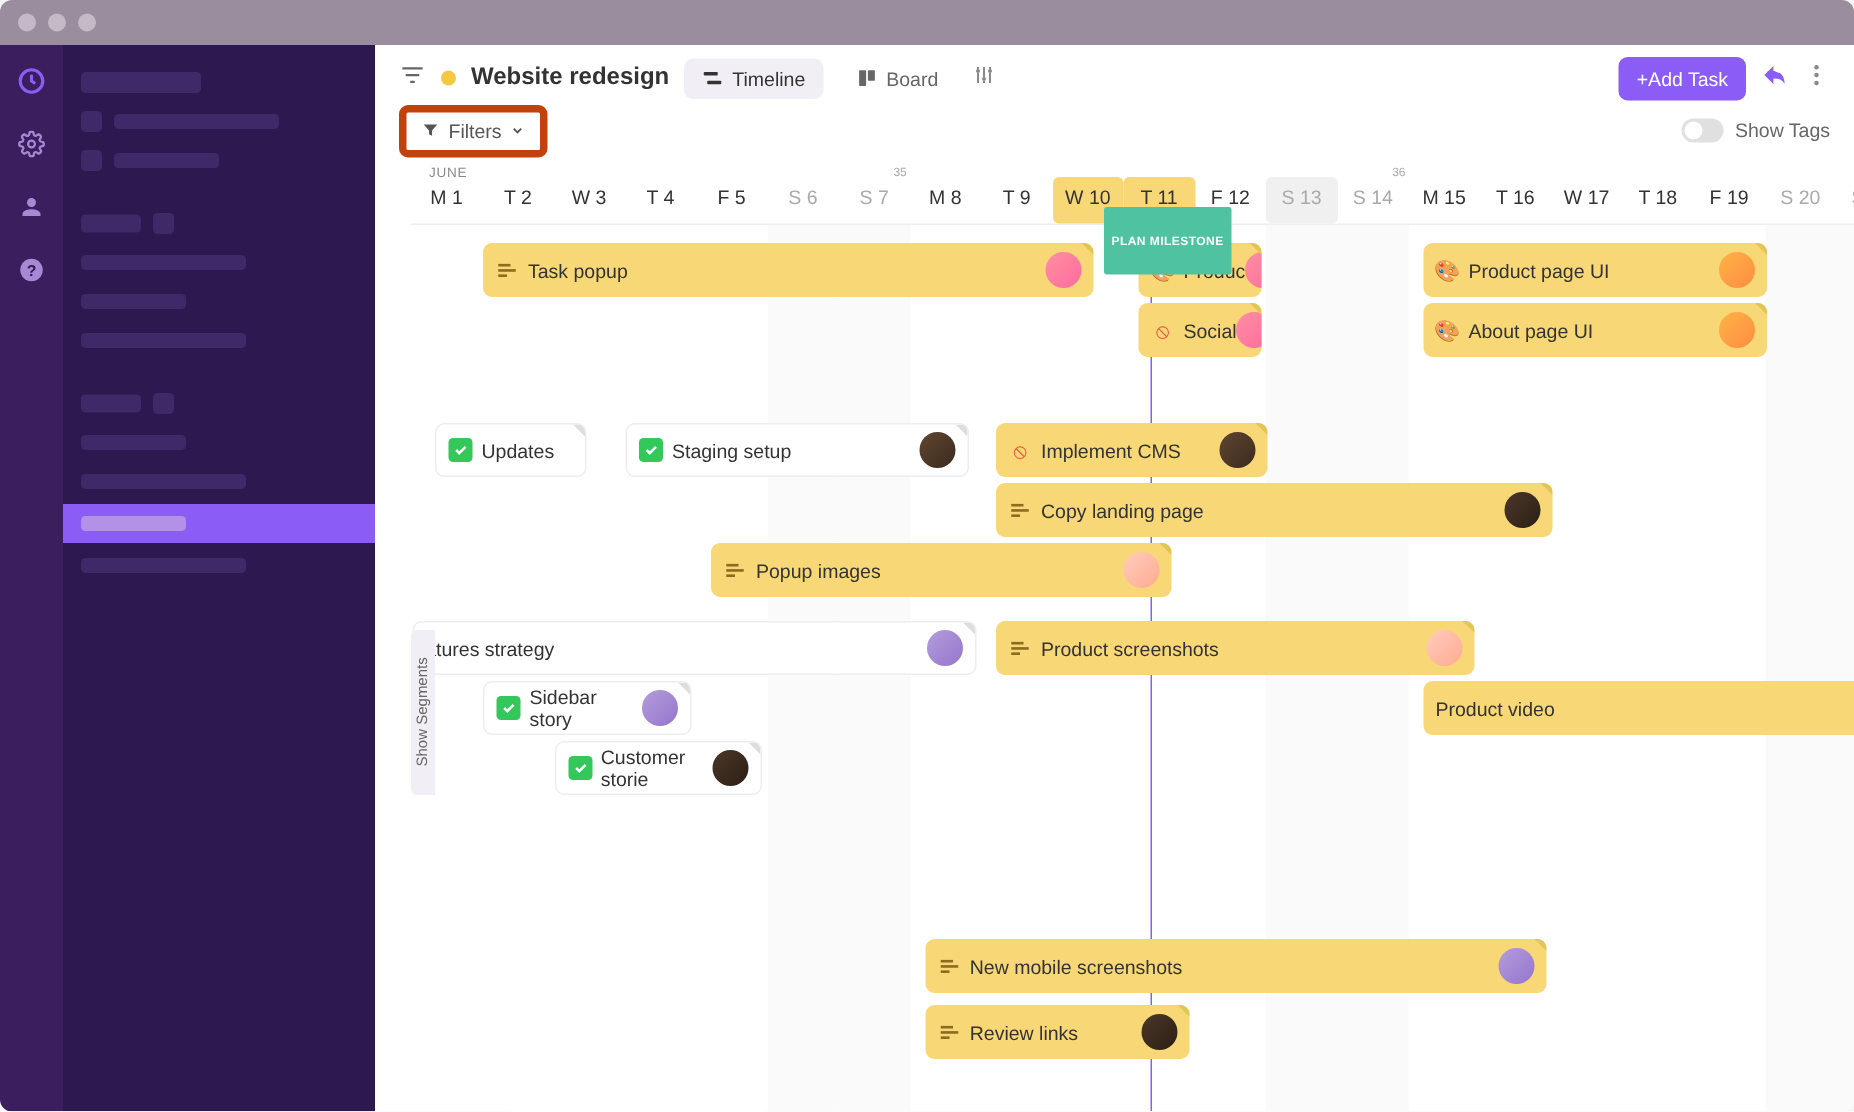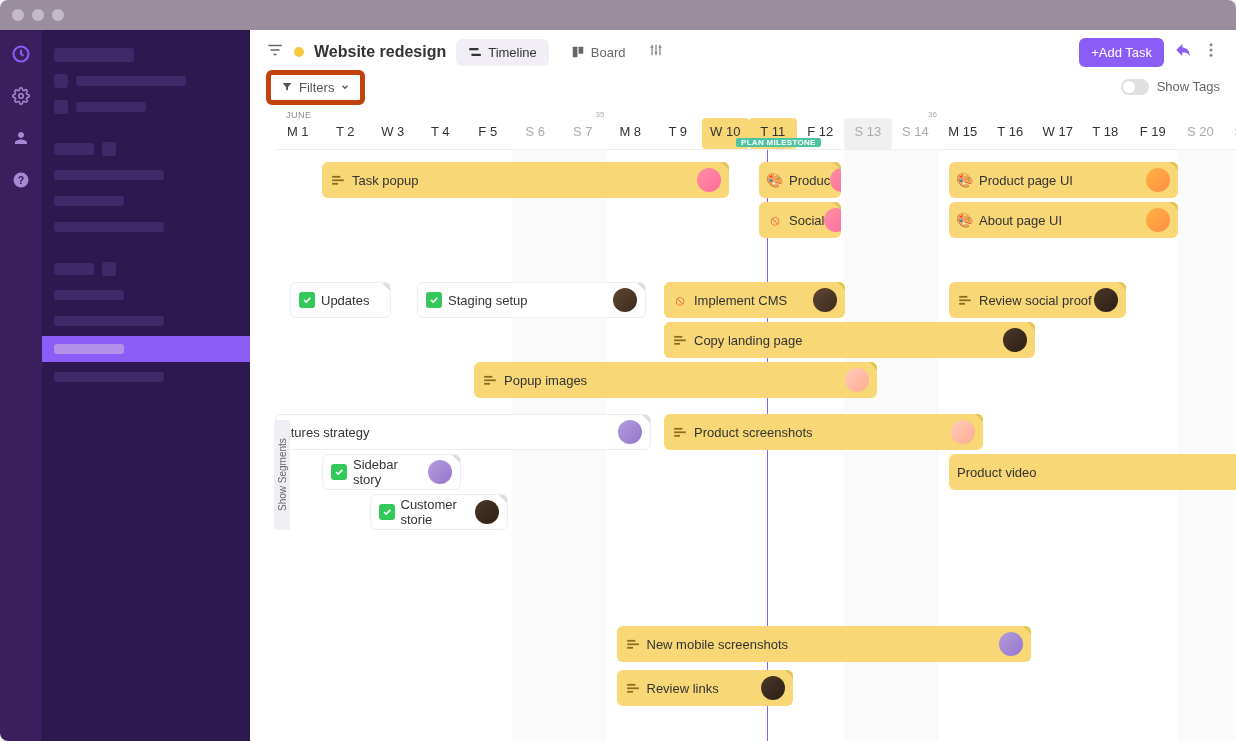--- a/index.html
+++ b/index.html
@@ -70,21 +70,21 @@
 .avatar.pink { background: linear-gradient(135deg,#ff8fa3,#ff6b9d); }
 .avatar.brown { background: linear-gradient(135deg,#5e4530,#3d2b1f); }
 .avatar.orange { background: linear-gradient(135deg,#ffb347,#ff8c42); }
 .avatar.dark { background: linear-gradient(135deg,#4a3728,#2d1f15); }
 .avatar.purple { background: linear-gradient(135deg,#b39ddb,#9575cd); }
 .avatar.peach { background: linear-gradient(135deg,#ffccbc,#ffab91); }
 
 .corner { position: absolute; top: 0; right: 0; width: 0; height: 0; border-style: solid; border-width: 0 8px 8px 0; border-color: transparent #e0c655 transparent transparent; }
 .corner.w { border-color: transparent #ddd transparent transparent; }
 
-.milestone-badge { position: absolute; top: 30px; left: 462px; background: #4fc3a1; color: #fff; font-size: 8px; padding: 0 5px; border-radius: 2px; font-weight: 600; letter-spacing: 0.3px; z-index: 5; }
+.milestone-badge { position: absolute; top: 30px; left: 462px; background: #4fc3a1; color: #fff; font-size: 8px; padding: 18px 5px; border-radius: 2px; font-weight: 600; letter-spacing: 0.3px; z-index: 5; }
 
 .show-segments { position: absolute; left: 0; top: 270px; width: 16px; height: 110px; background: #f2eef5; border-radius: 0 4px 4px 0; writing-mode: vertical-rl; transform: rotate(180deg); font-size: 10px; color: #666; display: flex; align-items: center; justify-content: center; padding: 6px 0; z-index: 3; cursor: pointer; }
 </style>
 </head>
 <body>
 
 <div class="window">
   <div class="titlebar">
     <div class="traffic-dot"></div>
     <div class="traffic-dot"></div>
@@ -333,45 +333,33 @@
                 <span>Staging setup</span>
                 <span class="avatar brown"></span>
                 <span class="corner w"></span>
               </div>
               <div class="task yellow" style="left: 390px; width: 181.25px; top: 132px;">
                 <span class="task-icon block">⦸</span>
                 <span>Implement CMS</span>
                 <span class="avatar brown"></span>
                 <span class="corner"></span>
               </div>
-              <div class="task yellow" style="left: 675px; width: 176.5px; top: 132px;">
-                <span class="task-icon bars">
-                  <svg width="14" height="14" viewBox="0 0 24 24" fill="currentColor">
-                    <rect x="2" y="5" width="14" height="3"></rect>
-                    <rect x="2" y="11" width="20" height="3"></rect>
-                    <rect x="2" y="17" width="10" height="3"></rect>
-                  </svg>
-                </span>
-                <span>Review social proof</span>
-                <span class="avatar dark"></span>
-                <span class="corner"></span>
-              </div>
               <div class="task yellow" style="left: 390px; width: 371.25px; top: 172px;">
                 <span class="task-icon bars">
                   <svg width="14" height="14" viewBox="0 0 24 24" fill="currentColor">
                     <rect x="2" y="5" width="14" height="3"></rect>
                     <rect x="2" y="11" width="20" height="3"></rect>
                     <rect x="2" y="17" width="10" height="3"></rect>
                   </svg>
                 </span>
                 <span>Copy landing page</span>
                 <span class="avatar dark"></span>
                 <span class="corner"></span>
               </div>
-              <div class="task yellow" style="left: 200px; width: 403px; top: 212px;">
+              <div class="task yellow" style="left: 200px; width: 307px; top: 212px;">
                 <span class="task-icon bars">
                   <svg width="14" height="14" viewBox="0 0 24 24" fill="currentColor">
                     <rect x="2" y="5" width="14" height="3"></rect>
                     <rect x="2" y="11" width="20" height="3"></rect>
                     <rect x="2" y="17" width="10" height="3"></rect>
                   </svg>
                 </span>
                 <span>Popup images</span>
                 <span class="avatar peach"></span>
                 <span class="corner"></span>

